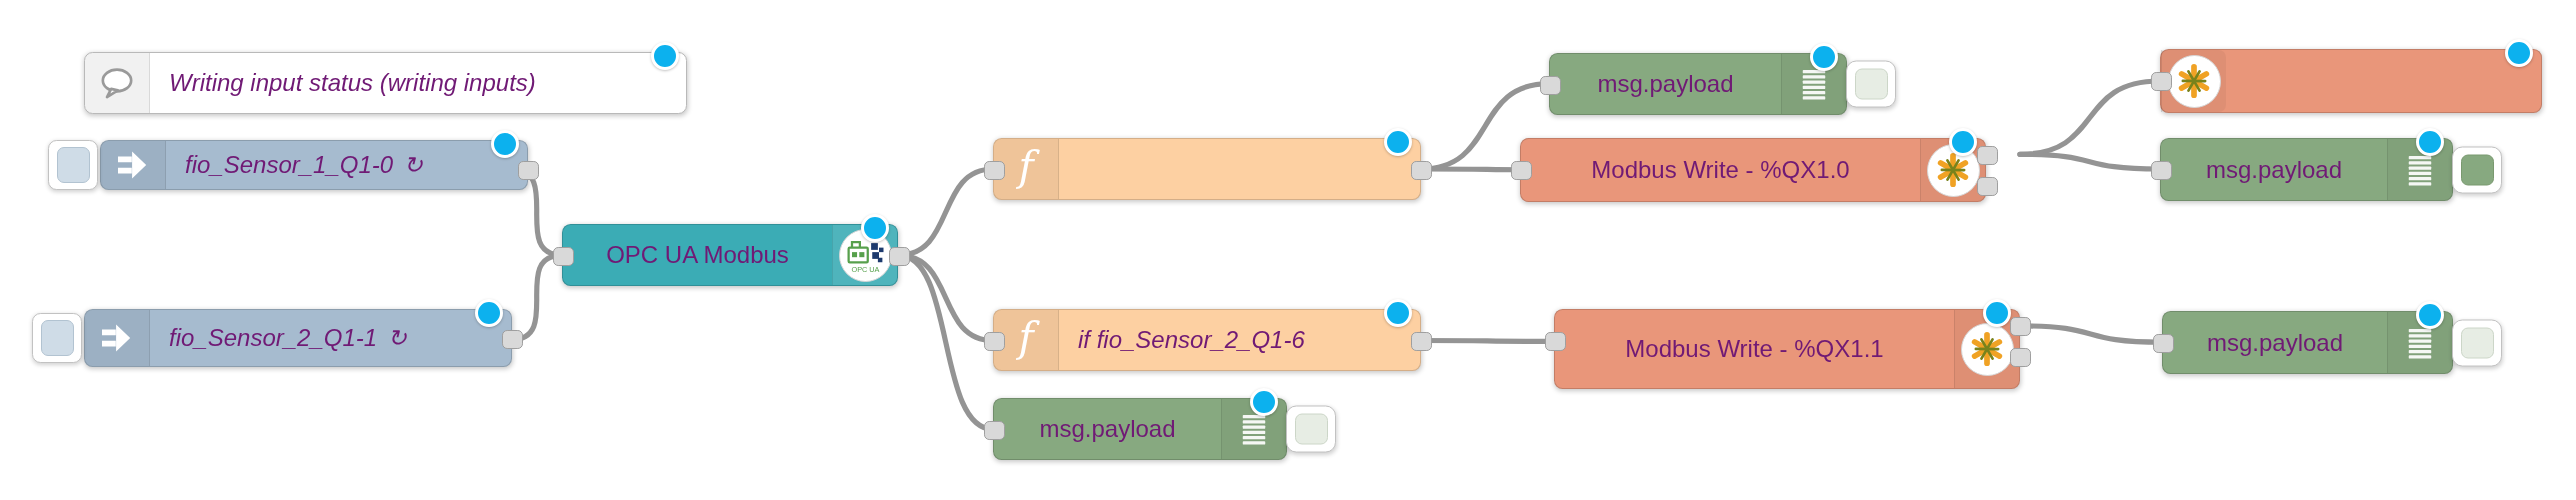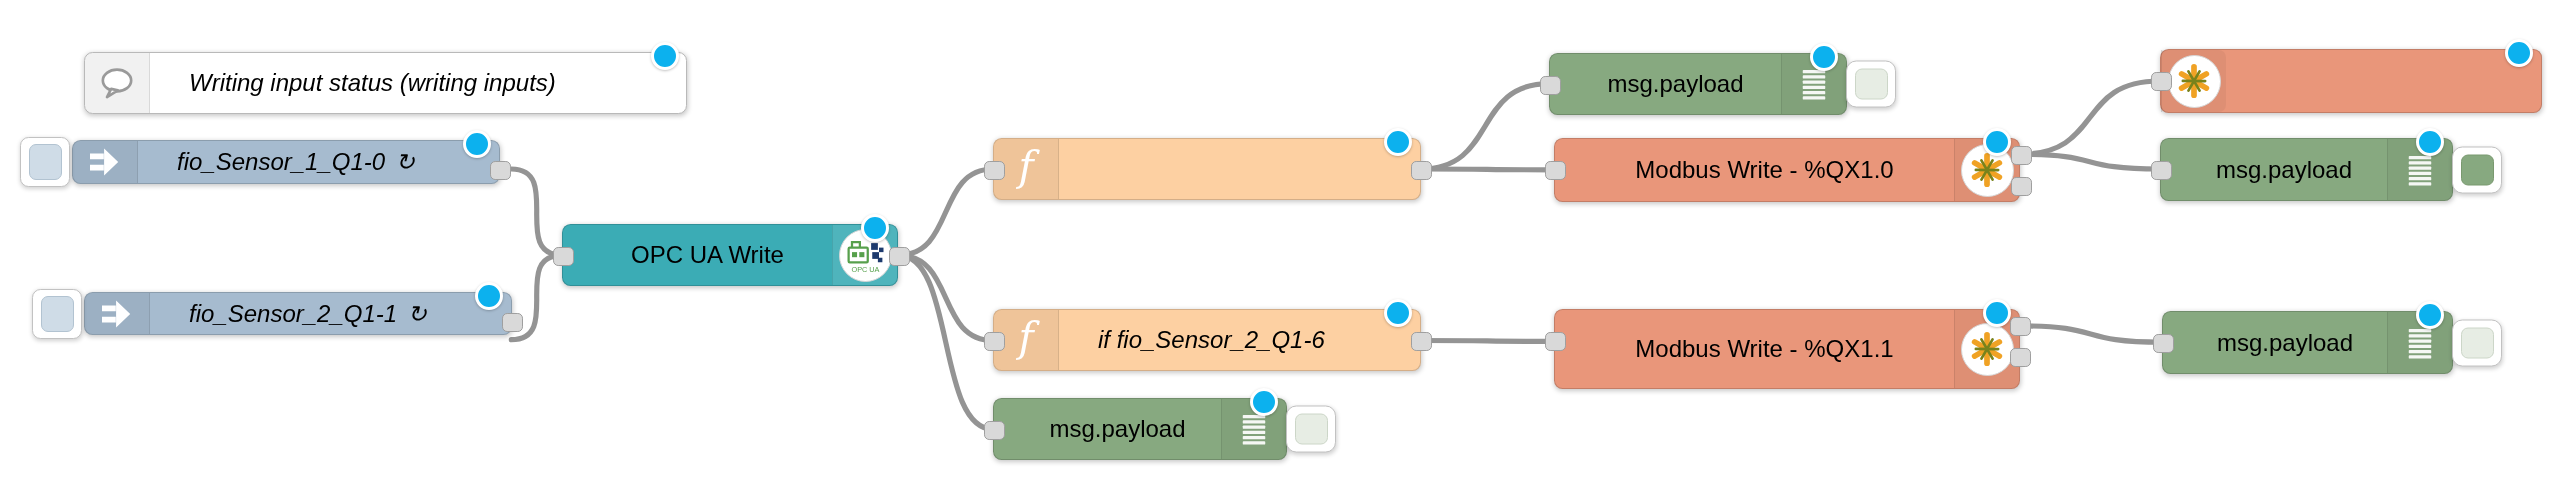--- a/index.html
+++ b/index.html
@@ -3,21 +3,21 @@
 <meta charset="utf-8">
 <title>Flow</title>
 <style>
   html,body{margin:0;padding:0;background:#ffffff;}
   #canvas{position:relative;width:2576px;height:500px;background:var(--canvas-bg,#fff);
           font-family:"Liberation Sans",sans-serif;overflow:hidden;}
   #wires{position:absolute;left:0;top:0;z-index:0;}
   .node{position:absolute;z-index:1;display:flex;align-items:center;box-sizing:border-box;
         border-radius:8.6px;border:1.7px solid rgba(0,0,0,0.16);
         box-shadow:0.9px 1.7px 5.2px rgba(0,0,0,0.22);}
-  .lbl{font-size:24px;color:#000000;white-space:nowrap;flex:1;line-height:1;margin-left:20px;}
+  .lbl{font-size:24px;color:#701a75;white-space:nowrap;flex:1;line-height:1;}
   .lbl.left{text-align:left;padding:0 17px 0 19px;}
   .lbl.center{text-align:center;padding:0 7px;}
   .italic{font-style:italic;}
   .rpt{margin-left:10.3px;font-size:23px;}
   .strip{align-self:stretch;width:64px;display:flex;align-items:center;justify-content:center;flex:none;}
   .stripL{background:rgba(0,0,0,0.055);border-right:1.7px solid rgba(0,0,0,0.10);border-radius:7px 0 0 7px;}
   .stripR{background:rgba(0,0,0,0.045);border-left:1.7px solid rgba(0,0,0,0.09);border-radius:0 7px 7px 0;}
   .stripR.lightR{background:rgba(255,255,255,0.10);align-items:center;}
   .nicon{width:36px;height:36px;display:block;}
   .cicon{width:40px;height:40px;display:block;}
@@ -65,48 +65,48 @@
       <div class="node" style="left: 84px; top: 52px; width: 603px; height: 62px; background: rgb(255, 255, 255); border-color: rgb(185, 185, 185);">
         <span class="strip stripL">
           <svg class="cicon" viewBox="0 0 24 24">
             <ellipse cx="12" cy="10.5" rx="8.5" ry="6.5" fill="#fff" stroke="#9a9a9a" stroke-width="1.6"></ellipse>
             <path d="M8.5 15.5 L6 20.5 L12.5 16.4 Z" fill="#fff" stroke="#9a9a9a" stroke-width="1.6" stroke-linejoin="round"></path>
           </svg>
         </span>
         <span class="lbl left italic">Writing input status (writing inputs)</span>
         <span class="dot" style="left: 566px; top: -11.2px;"></span>
       </div>
-      <div class="node" style="left: 72px; top: 140px; width: 428px; height: 44px; background: rgb(166, 187, 207);">
+      <div class="node" style="left: 100px; top: 140px; width: 428px; height: 50px; background: rgb(166, 187, 207);">
         <span class="sidebtn injbtn">
           <span class="injbtn-in"></span>
         </span>
         <span class="strip stripL">
           <svg class="nicon" viewBox="0 0 24 24">
             <path fill="#ffffff" d="M2 6.4h9.2v3.8H2zM2 13.8h9.2v3.8H2zM11.4 3l9.4 9-9.4 9z"></path>
           </svg>
         </span>
         <span class="lbl left italic"><span>fio_Sensor_1_Q1-0</span><span class="rpt">↻</span></span>
         <span class="port" style="left: 417px; top: 20px;"></span>
         <span class="dot" style="left: 390px; top: -11.2px;"></span>
       </div>
-      <div class="node" style="left: 84px; top: 292px; width: 428px; height: 43px; background: rgb(166, 187, 207);">
+      <div class="node" style="left: 84px; top: 309px; width: 428px; height: 58px; background: rgb(166, 187, 207);">
         <span class="sidebtn injbtn">
           <span class="injbtn-in"></span>
         </span>
         <span class="strip stripL">
           <svg class="nicon" viewBox="0 0 24 24">
             <path fill="#ffffff" d="M2 6.4h9.2v3.8H2zM2 13.8h9.2v3.8H2zM11.4 3l9.4 9-9.4 9z"></path>
           </svg>
         </span>
         <span class="lbl left italic"><span>fio_Sensor_2_Q1-1</span><span class="rpt">↻</span></span>
         <span class="port" style="left: 417px; top: 20px;"></span>
         <span class="dot" style="left: 390px; top: -11.2px;"></span>
       </div>
       <div class="node" style="left: 562px; top: 224px; width: 336px; height: 62px; background: rgb(59, 172, 181);">
-        <span class="lbl center">OPC UA Write</span>
+        <span class="lbl center">OPC UA Modbus</span>
         <span class="strip stripR lightR">
           <span class="badge opbadge">
             <svg viewBox="0 0 40 40">
               <g fill="none" stroke="#57a04c" stroke-width="2">
                 <rect x="5" y="13" width="17" height="13" rx="1"></rect>
                 <path d="M8 13V8h7v5"></path>
               </g>
               <g fill="#57a04c">
                 <rect x="8" y="17" width="4.5" height="4.5"></rect>
                 <rect x="14.5" y="17" width="4.5" height="4.5"></rect>
@@ -155,21 +155,21 @@
               <rect x="4.5" y="9.6" width="15" height="2.3" rx="0.6"></rect>
               <rect x="4.5" y="13.1" width="15" height="2.3" rx="0.6"></rect>
               <rect x="4.5" y="16.6" width="15" height="2.3" rx="0.6"></rect>
               <rect x="4.5" y="20.1" width="15" height="2.3" rx="0.6"></rect>
             </g>
           </svg>
         </span>
         <span class="port" style="left: -10.3px; top: 21.6px;"></span>
         <span class="dot" style="left: 260px; top: -11.2px;"></span>
       </div>
-      <div class="node" style="left: 1554px; top: 138px; width: 466px; height: 64px; background: rgb(233, 150, 122);">
+      <div class="node" style="left: 1520px; top: 138px; width: 466px; height: 64px; background: rgb(233, 150, 122);">
         <span class="lbl center">Modbus Write - %QX1.0</span>
         <span class="strip stripR">
           <span class="badge">
             <svg viewBox="0 0 24 24">
               <g stroke="#f0a224" stroke-width="3.6" stroke-linecap="round">
                 <line x1="12" y1="3" x2="12" y2="21"></line>
                 <line x1="4.2" y1="7.5" x2="19.8" y2="16.5"></line>
                 <line x1="4.2" y1="16.5" x2="19.8" y2="7.5"></line>
               </g>
               <g transform="rotate(30 12 12)" stroke="#78831c" stroke-width="1.7" stroke-linecap="round">

